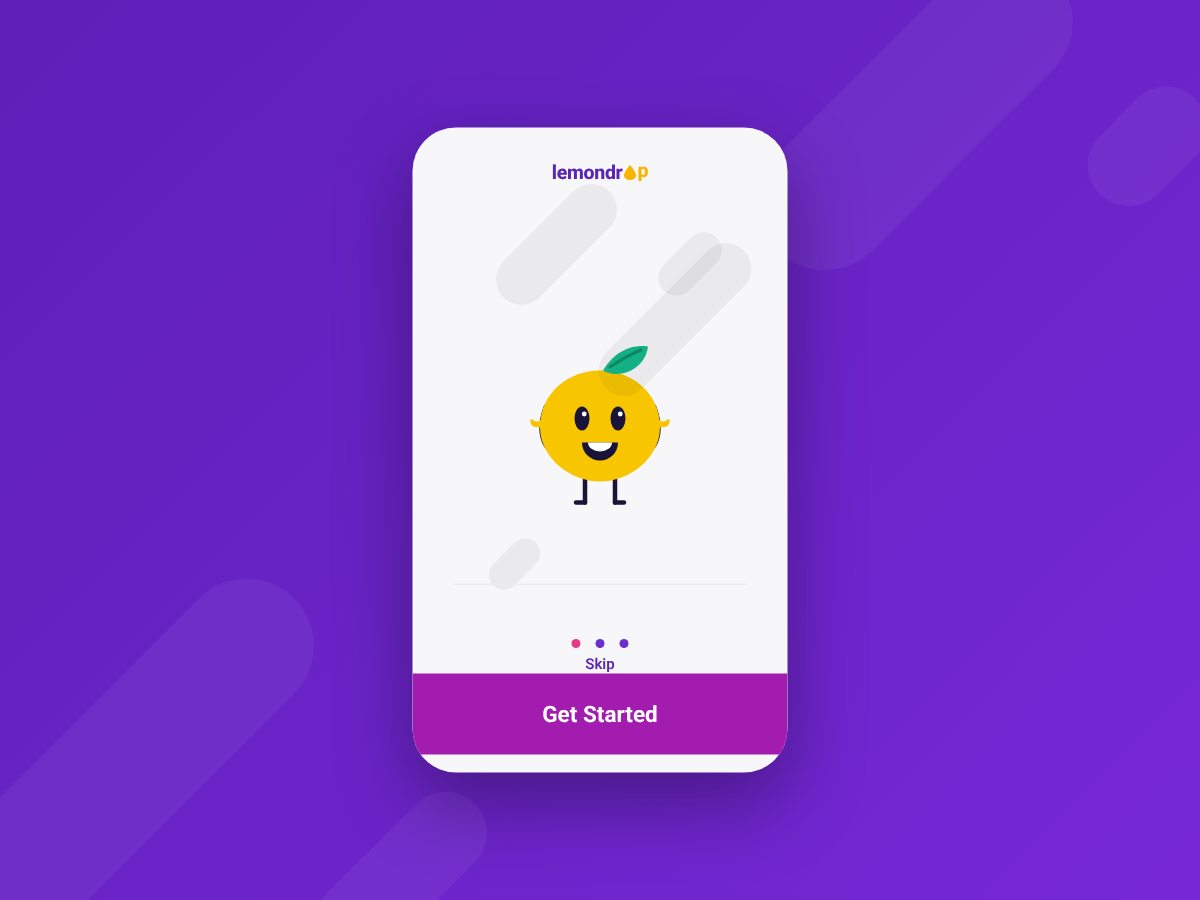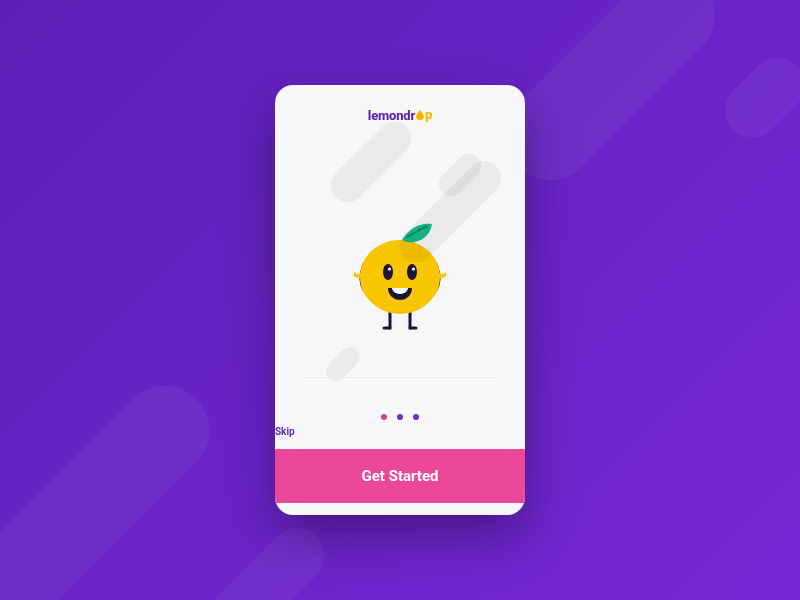--- a/index.html
+++ b/index.html
@@ -23,21 +23,21 @@
   }
   .bg-pill.a { width: 260px; height: 90px; top: 30px; right: 60px; }
   .bg-pill.b { width: 300px; height: 90px; bottom: 50px; left: -60px; }
   .bg-pill.c { width: 160px; height: 55px; bottom: -20px; left: 180px; }
   .bg-pill.d { width: 90px;  height: 55px; top: 70px; right: -10px; }
 
   .phone {
     width: 250px;
     height: 430px;
     background: #f7f7f9;
-    border-radius: 18px;
+    border-radius: 29px;
     box-shadow: 0 20px 50px rgba(0,0,0,0.35);
     display: flex;
     flex-direction: column;
     overflow: hidden;
     position: relative;
     z-index: 2;
   }
 
   .logo {
     text-align: center;
@@ -90,29 +90,29 @@
     display: flex;
     justify-content: center;
     gap: 10px;
     margin-bottom: 6px;
   }
   .dot { width: 6px; height: 6px; border-radius: 50%; }
   .dot.active { background: #e63988; }
   .dot.idle   { background: #6b2fd0; }
 
   .skip {
+    text-align: center;
     font-size: 10px;
     color: #5a26b4;
-    margin-bottom: 12px;
     font-weight: 600;
     cursor: pointer;
   }
 
   .cta {
-    background: #ec4899;
+    background: #a21caf;
     color: #fff;
     font-size: 15px;
     font-weight: 700;
     text-align: center;
     padding: 18px 0;
     cursor: pointer;
     margin-bottom: 12px;
   }
 </style>
 </head>

